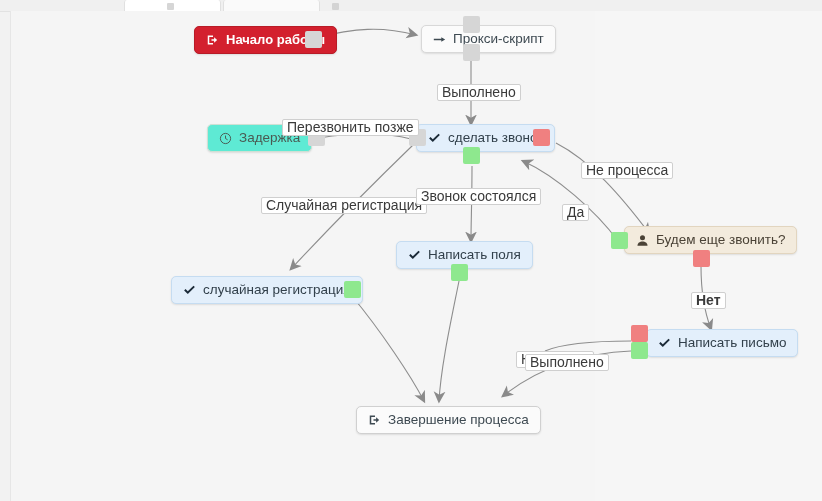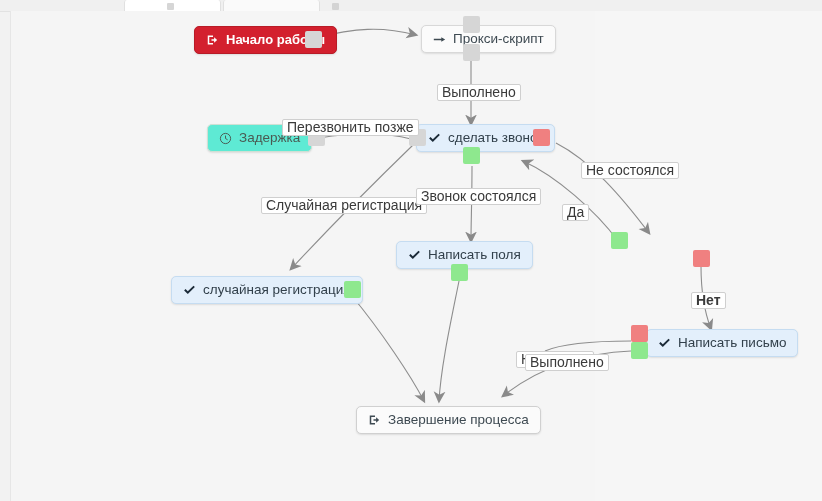--- a/index.html
+++ b/index.html
@@ -239,20 +239,29 @@
         <svg viewBox="0 0 16 16" width="13" height="13">
           <path fill="#1c2b38" d="M5.9 12.3L1.4 8l1.7-1.7 2.8 2.7L12.9 2l1.7 1.8z"></path>
         </svg>
       </span>
       <span class="lbl">сделать звонок</span>
     </div>
     <div class="port gray" style="left:398px; top:118px;"></div>
     <div class="port red" style="left:522px; top:118px;"></div>
     <div class="port green" style="left:452px; top:136px;"></div>
 
+    <div class="node question" style="left:613px; top:215px;">
+      <span class="ico">
+        <svg viewBox="0 0 16 16" width="13" height="13">
+          <circle cx="8" cy="4.6" r="3.1" fill="#4a4236"></circle>
+          <path fill="#4a4236" d="M1.8 14.4c0-3.4 2.8-5.3 6.2-5.3s6.2 1.9 6.2 5.3z"></path>
+        </svg>
+      </span>
+      <span class="lbl">Будем еще звонить?</span>
+    </div>
     <div class="port green" style="left:600px; top:221px;"></div>
     <div class="port red" style="left:682px; top:239px;"></div>
 
     <div class="node action" style="left:385px; top:230px;">
       <span class="ico">
         <svg viewBox="0 0 16 16" width="13" height="13">
           <path fill="#1c2b38" d="M5.9 12.3L1.4 8l1.7-1.7 2.8 2.7L12.9 2l1.7 1.8z"></path>
         </svg>
       </span>
       <span class="lbl">Написать поля</span>
@@ -291,21 +300,21 @@
     </div>
 
     <div class="elabel" style="left:426px; top:73px;">Выполнено</div>
 
     <div class="elabel" style="left:271px; top:108px;">Перезвонить позже</div>
 
     <div class="elabel" style="left:250px; top:186px;">Случайная регистрация</div>
 
     <div class="elabel" style="left:405px; top:177px;">Звонок состоялся</div>
 
-    <div class="elabel" style="left:570px; top:151px;">Не состоялся</div>
+    <div class="elabel" style="left:570px; top:151px;">Не процесса</div>
 
     <div class="elabel" style="left:551px; top:169px;margin-top:24px;">Да</div>
 
     <div class="elabel" style="left:680px; top:281px;font-weight:bold;">Нет</div>
 
     <div class="elabel behind" style="left:505px; top:340px; width:78px; overflow:hidden;">Написать письмо</div>
     <div class="elabel" style="left:514px; top:343px;">Выполнено</div>
 
   </div>
 </div>

